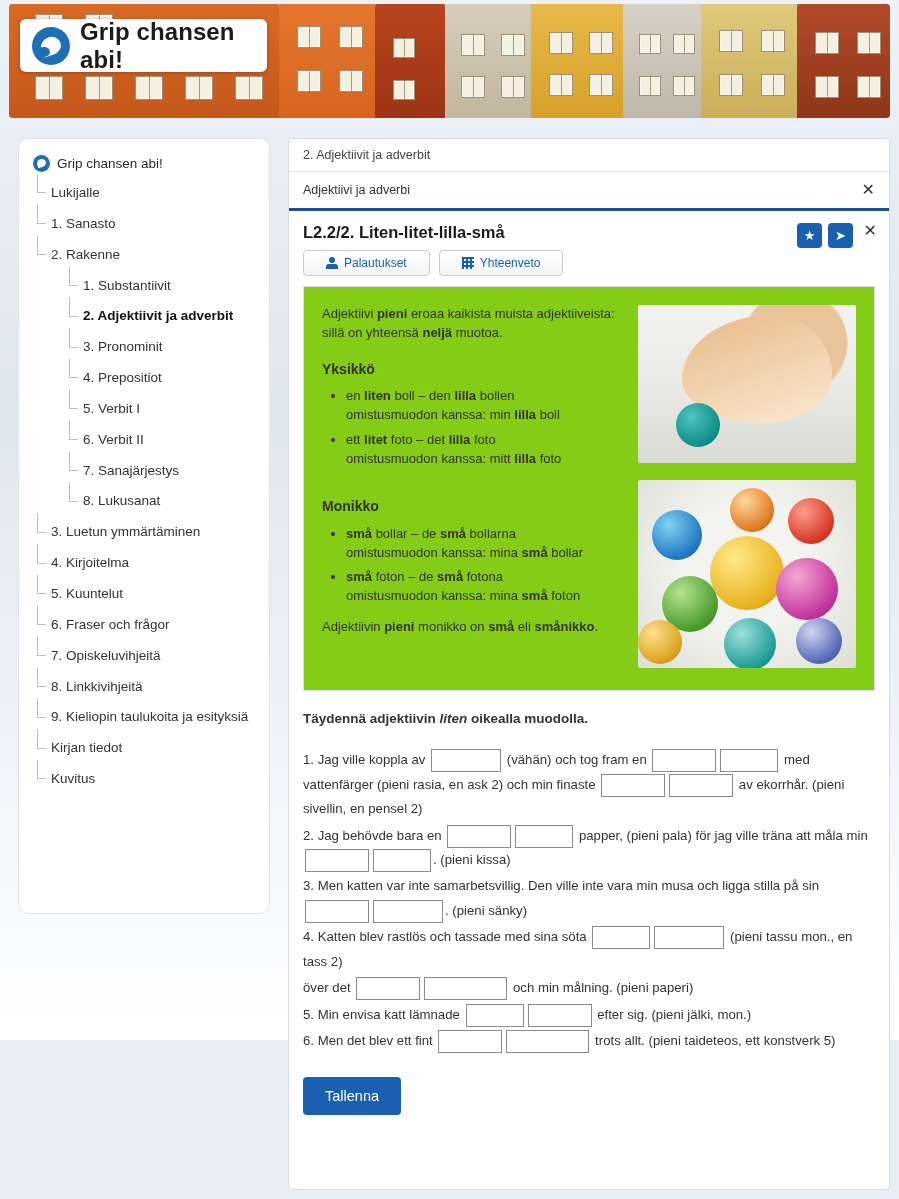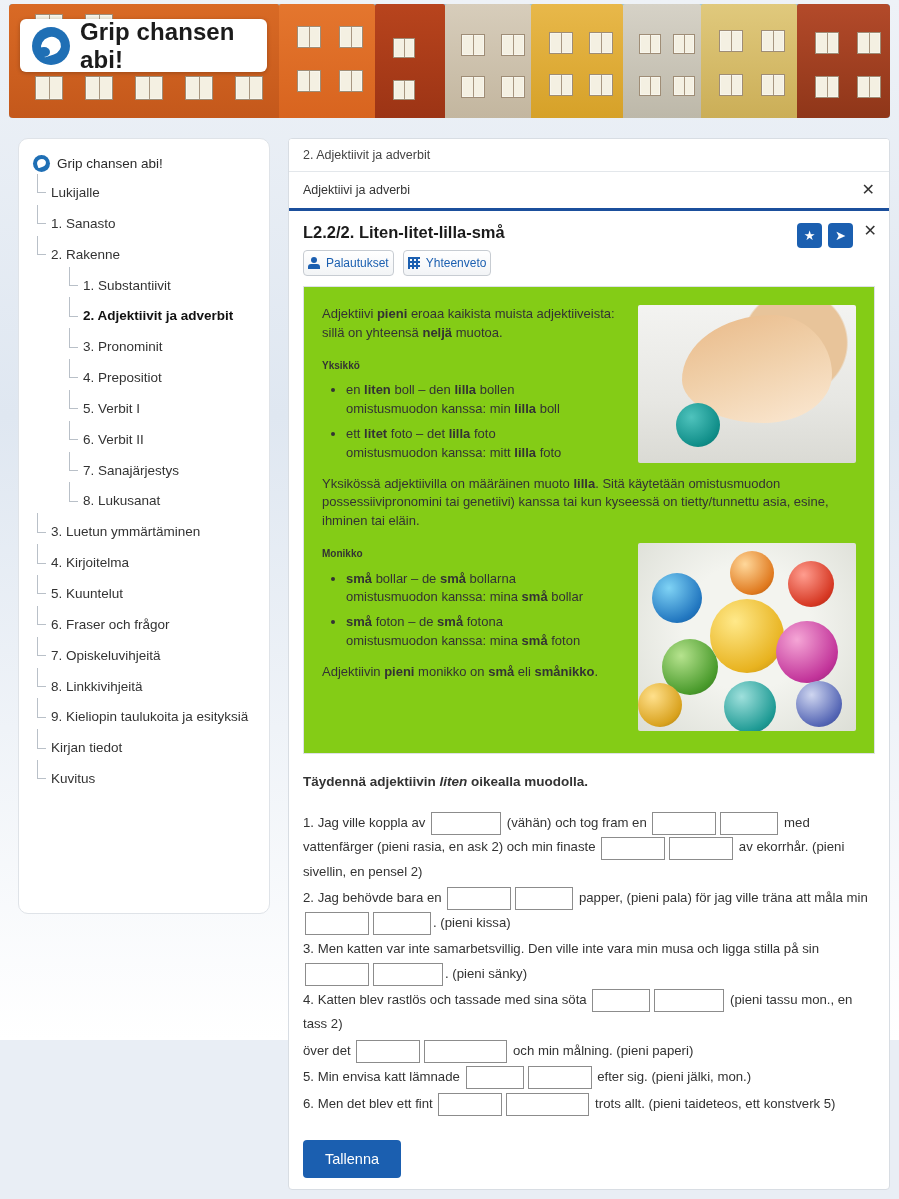--- a/index.html
+++ b/index.html
@@ -259,21 +259,21 @@
     gap: 9px;
     padding: 0 14px 10px 14px;
   }
   .tool-btn {
     display: flex;
     align-items: center;
     gap: 6px;
     border: 1px solid #c7ccd2;
     border-radius: 4px;
     background: linear-gradient(180deg,#ffffff,#f2f4f6);
-    padding: 5px 4px;
+    padding: 5px 22px;
     font-size: 12px;
     color: #1b5fb0;
     cursor: pointer;
   }
   .ico-person {
     width: 12px; height: 12px; position: relative; flex: none;
   }
   .ico-person::before {
     content:""; position:absolute; left:3px; top:0; width:6px; height:6px;
     border-radius:50%; background:#1b5fb0;
@@ -297,21 +297,21 @@
     padding: 18px 18px 14px 18px;
     font-size: 13px;
     line-height: 1.45;
     color: #333;
     position: relative;
     overflow: hidden;
   }
   .lesson-box p { margin: 0 0 12px 0; }
   .lesson-box h4 {
     margin: 16px 0 8px 0;
-    font-size: 10px;
+    font-size: 14px;
   }
   .lesson-box ul {
     margin: 0 0 12px 0;
     padding-left: 24px;
   }
   .lesson-box li { margin-bottom: 6px; }
   .img-cat {
     float: right;
     width: 218px;
     height: 158px;
@@ -520,23 +520,20 @@
           <span>en </span><b>liten</b><span> boll – den </span><b>lilla</b><span> bollen</span><br>
           <span>omistusmuodon kanssa: min </span><b>lilla</b><span> boll</span>
         </li>
         <li>
           <span>ett </span><b>litet</b><span> foto – det </span><b>lilla</b><span> foto</span><br>
           <span>omistusmuodon kanssa: mitt </span><b>lilla</b><span> foto</span>
         </li>
       </ul>
       <div class="clear"></div>
 
-      <p>
-        <span>Yksikössä adjektiivilla on määräinen muoto </span><b>lilla</b><span>. Sitä käytetään omistusmuodon possessiivipronomini tai genetiivi) kanssa tai kun kyseessä on tietty/tunnettu asia, esine, ihminen tai eläin.</span>
-      </p>
 
       <div class="img-balls">
         <div class="b" style="left:72px;top:56px;width:74px;height:74px;background:radial-gradient(circle at 34% 30%,#ffe98a,#e8b320 70%,#b9860e);"></div>
         <div class="b" style="left:14px;top:30px;width:50px;height:50px;background:radial-gradient(circle at 34% 30%,#7fd3f5,#2277c0 70%,#15558f);"></div>
         <div class="b" style="left:150px;top:18px;width:46px;height:46px;background:radial-gradient(circle at 34% 30%,#ff9d8f,#d63823 70%,#9b2315);"></div>
         <div class="b" style="left:24px;top:96px;width:56px;height:56px;background:radial-gradient(circle at 34% 30%,#b6e38e,#4a9b2c 70%,#2f6b1b);"></div>
         <div class="b" style="left:138px;top:78px;width:62px;height:62px;background:radial-gradient(circle at 34% 30%,#f5a6d6,#c2349a 70%,#87206c);"></div>
         <div class="b" style="left:92px;top:8px;width:44px;height:44px;background:radial-gradient(circle at 34% 30%,#ffd89b,#e07a1f 70%,#a14f0c);"></div>
         <div class="b" style="left:86px;top:138px;width:52px;height:52px;background:radial-gradient(circle at 34% 30%,#9fe0dc,#1f9b95 70%,#106d68);"></div>
         <div class="b" style="left:158px;top:138px;width:46px;height:46px;background:radial-gradient(circle at 34% 30%,#cfd6f0,#5566b5 70%,#33428a);"></div>

